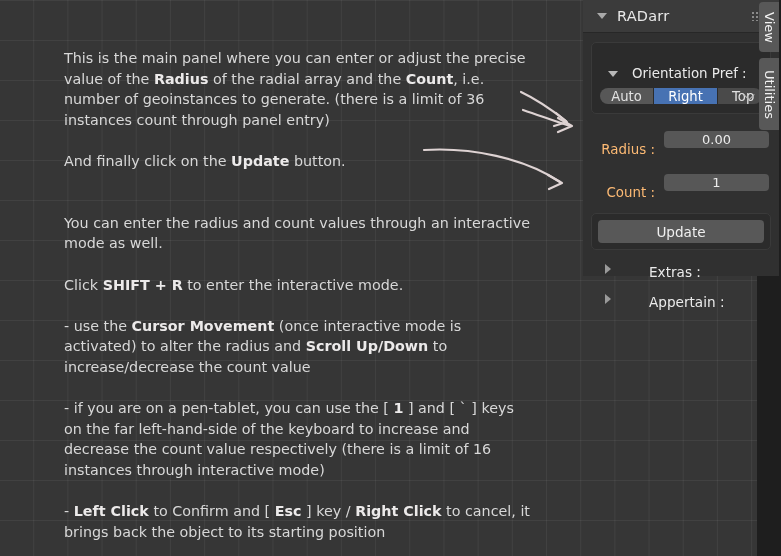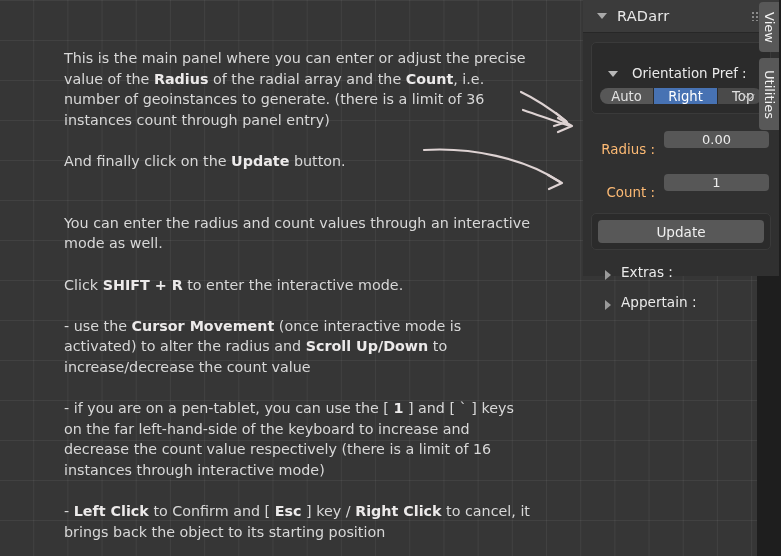--- a/index.html
+++ b/index.html
@@ -99,21 +99,21 @@
   .btnwrap{
     margin:13px 8px 0 8px;background:#2b2b2b;border:1px solid #3a3a3a;
     border-radius:5px;padding:6px;
   }
   .update-btn{
     height:23px;background:#585858;border-radius:4px;
     display:flex;align-items:center;justify-content:center;
     color:#f0f0f0;font-size:13.6px;
   }
 
-  .subrow{display:flex;align-items:flex-end;margin:14px 0 0 22px;}
+  .subrow{display:flex;align-items:flex-start;margin:14px 0 0 22px;gap:28px;}
   .subrow .slabel{color:#ebebeb;font-size:13.6px;}
 
   
   .vtab{
     position:absolute;right:2px;width:20px;background:#585858;
     border-radius:4px 0 0 4px;
     display:flex;align-items:center;justify-content:center;
   }
   .vtab span{
     transform:rotate(90deg);white-space:nowrap;

